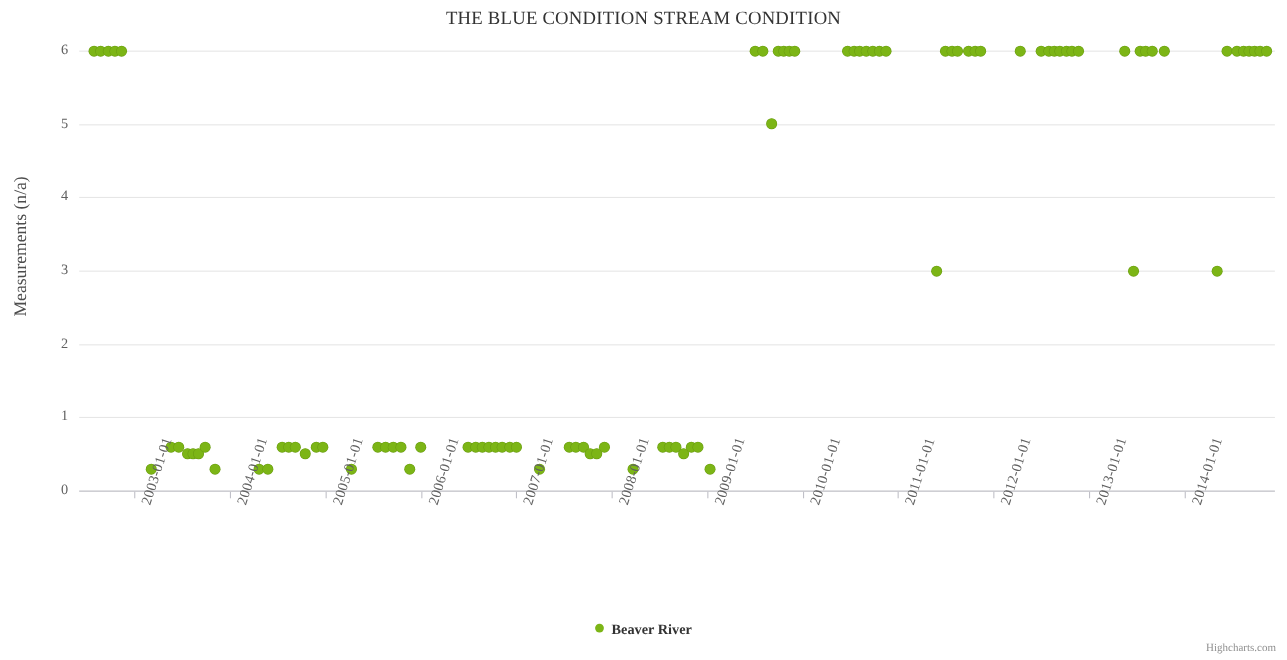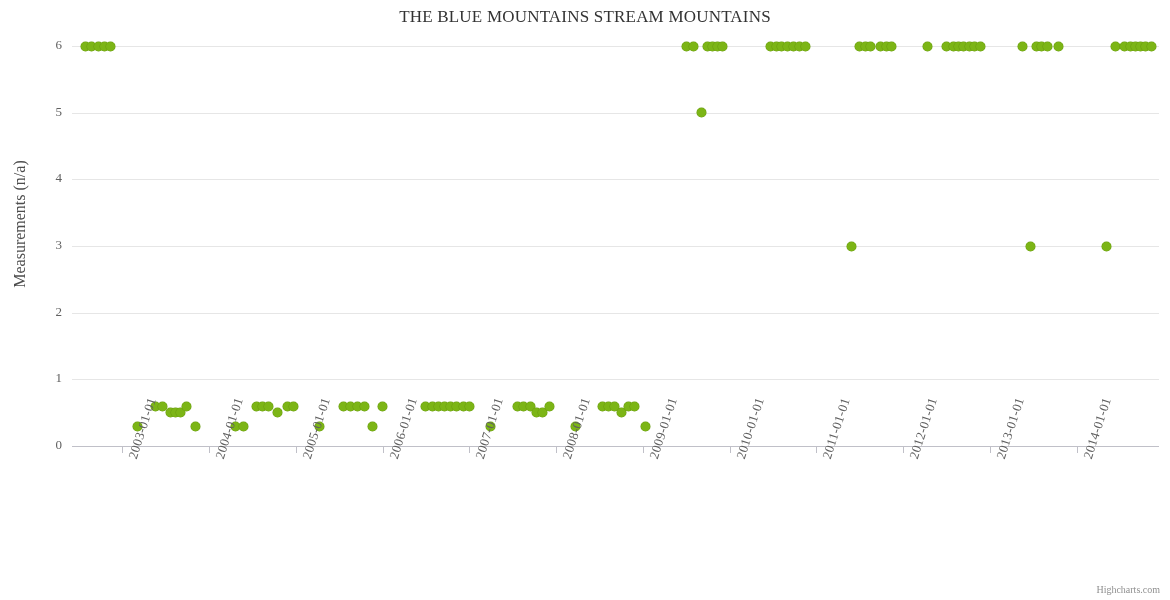--- a/index.html
+++ b/index.html
@@ -136,21 +136,21 @@
     font-size: 10px;
     color: #909090;
     font-family: "Liberation Serif", serif;
   }
 </style>
 </head>
 <body>
 
 <div id="chart-root">
 
-  <div id="chart-title">THE BLUE MOUNTAINS STREAM MOUNTAINS</div>
+  <div id="chart-title">THE BLUE CONDITION STREAM CONDITION</div>
 
   <div id="yaxis-title">Measurements (n/a)</div>
 
   <div id="ytick-wrap">
       <div class="ytick-label" style="top: 391px;">0</div>
       <div class="ytick-label" style="top: 324.333px;">1</div>
       <div class="ytick-label" style="top: 257.667px;">2</div>
       <div class="ytick-label" style="top: 191px;">3</div>
       <div class="ytick-label" style="top: 124.333px;">4</div>
       <div class="ytick-label" style="top: 57.6667px;">5</div>
@@ -283,15 +283,18 @@
       <div class="xtick-mark" style="left: 816.33px;"></div>
       <div class="xtick-label" style="left: 819.33px;">2011-01-01</div>
       <div class="xtick-mark" style="left: 903.082px;"></div>
       <div class="xtick-label" style="left: 906.082px;">2012-01-01</div>
       <div class="xtick-mark" style="left: 989.834px;"></div>
       <div class="xtick-label" style="left: 992.834px;">2013-01-01</div>
       <div class="xtick-mark" style="left: 1076.59px;"></div>
       <div class="xtick-label" style="left: 1079.59px;">2014-01-01</div>
     </div>
 
+  <div id="legend">
+    <span class="legend-dot"></span><span class="legend-label">Beaver River</span>
+  </div>
 
   <div id="credits">Highcharts.com</div>
 </div>
 
 </body></html>

